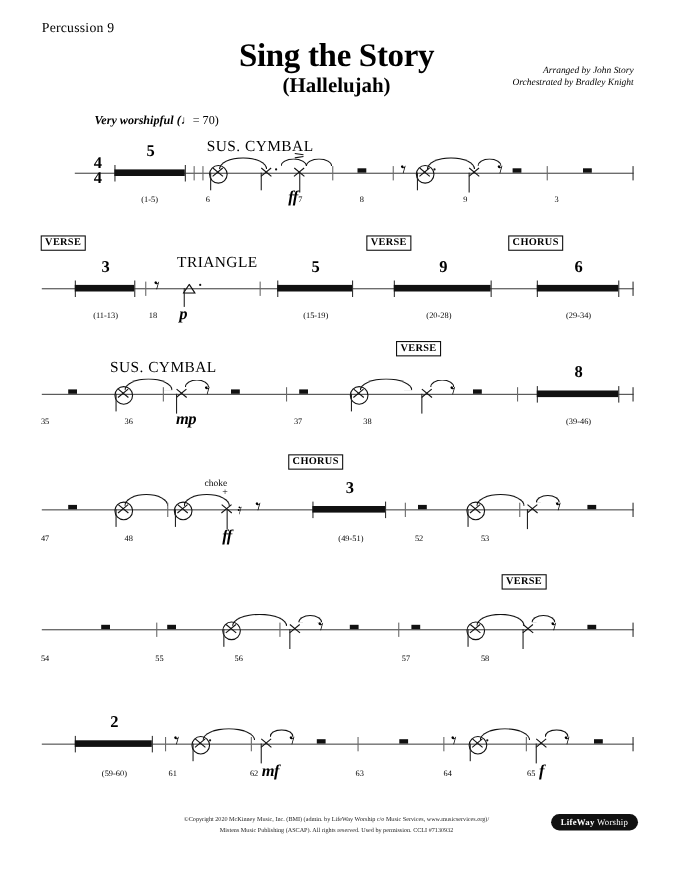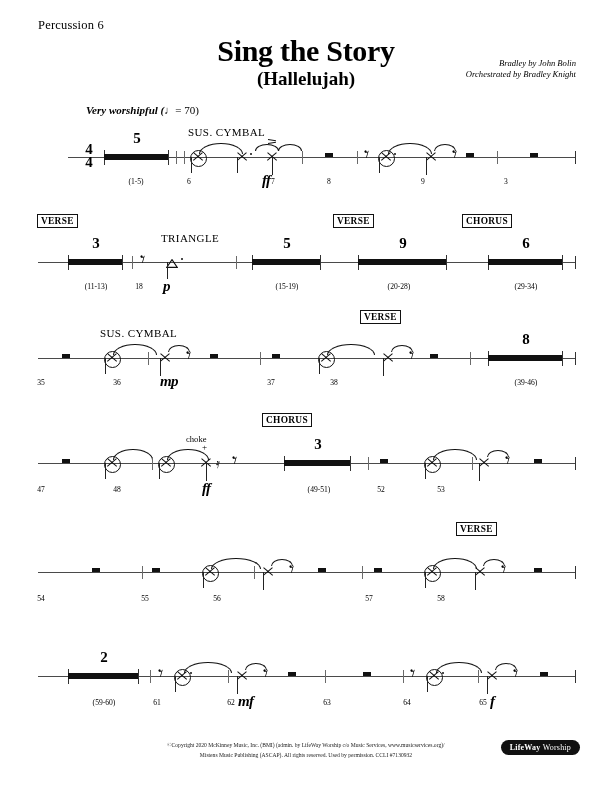--- a/index.html
+++ b/index.html
@@ -49,46 +49,46 @@
   
   .slur{position:absolute;border:1.1px solid #111;border-bottom:none;border-radius:50%/100% 100% 0 0;
         height:10px;background:transparent;}
   .slur.small{height:6px;}
   
   .hp{position:absolute;height:10px;}
   
   .dyn{position:absolute;font-family:"Liberation Serif",serif;font-style:italic;font-weight:700;
        font-size:15px;line-height:15px;letter-spacing:-.6px;}
   
-  .inslabel{position:absolute;font-size:11px;letter-spacing:.4px;white-space:nowrap;}
+  .inslabel{position:absolute;font-size:14px;letter-spacing:.4px;white-space:nowrap;}
   .measnum{position:absolute;font-size:7.6px;text-align:center;white-space:nowrap;}
   .rehearsal{position:absolute;border:1.1px solid #111;padding:1px 3px 1.4px 3px;
              font-size:9.4px;font-weight:700;letter-spacing:.3px;line-height:10px;background:#fff;}
   .choke{position:absolute;font-size:8.6px;text-align:center;white-space:nowrap;}
   .plus{position:absolute;font-size:9px;line-height:9px;}
   .accent{position:absolute;width:8px;height:5px;}
   .accent:before{content:"";position:absolute;left:0;top:0;width:8px;height:1px;background:#111;transform:rotate(9deg);transform-origin:left;}
   .accent:after{content:"";position:absolute;left:0;top:4px;width:8px;height:1px;background:#111;transform:rotate(-9deg);transform-origin:left;}
   
   .timesig{position:absolute;font-family:"Liberation Serif",serif;font-weight:700;font-size:15px;
            line-height:12.5px;text-align:center;top:-14px;}
   
   #footer{left:0;right:0;top:741px;text-align:center;font-size:5.6px;line-height:1.75;color:#222;}
   #logo{position:absolute;right:32px;top:740px;background:#111;color:#fff;border-radius:9px;
         padding:2.6px 9px 3.4px 9px;font-size:8px;font-weight:700;letter-spacing:.2px;white-space:nowrap;}
   #logo span{font-weight:400;}
 </style>
 </head>
 <body>
 
-<div class="abs" id="instrument">Percussion 6</div>
+<div class="abs" id="instrument">Percussion 9</div>
 <div class="abs" id="song-title">Sing the Story</div>
 <div class="abs" id="song-subtitle">(Hallelujah)</div>
 <div class="abs" id="credits">
-  <div class="c3">Bradley by John Bolin</div>
+  <div class="c3">Arranged by John Story</div>
   <div class="c4">Orchestrated by Bradley Knight</div>
 </div>
 <div class="abs" id="tempo">
   <span>Very worshipful (</span><span class="q">♩</span><span class="q">= 70)</span>
 </div>
 
 <div class="system" style="top:157px">
   <div class="staffline" style="left:68px;width:508px"></div>
   <div class="heavybar" style="left:68px"></div>
   <div class="timesig" style="left:82px;width:14px">

